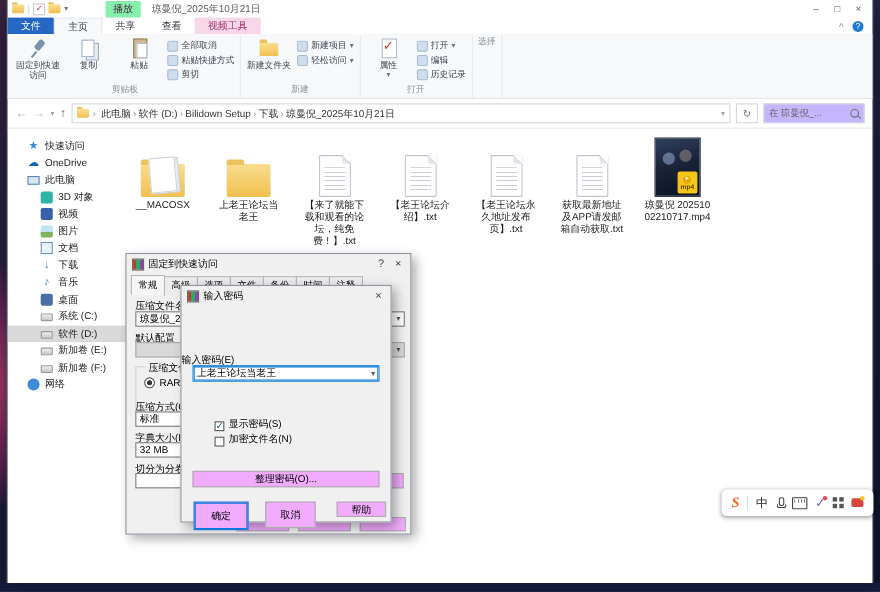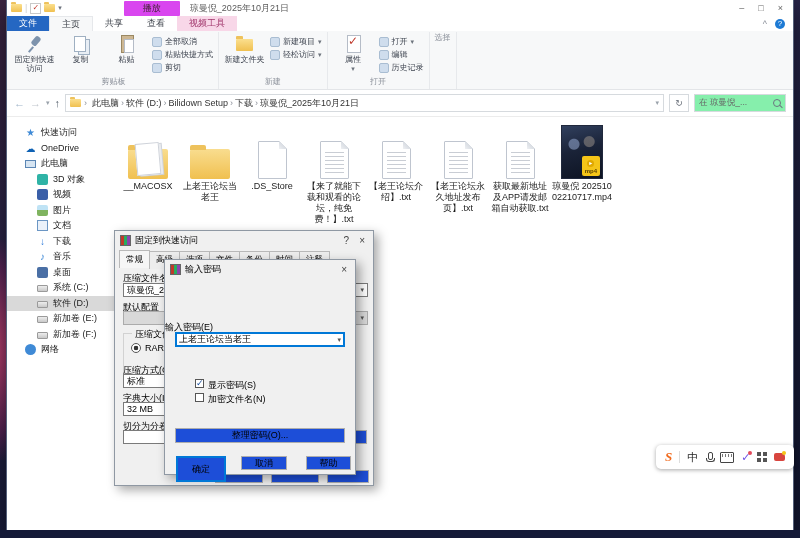--- a/index.html
+++ b/index.html
@@ -12,21 +12,21 @@
 
   
   .win{position:absolute;left:7px;top:0;width:786px;height:530px;background:#fff;
     box-shadow:0 0 0 1px #55607a,0 10px 24px rgba(0,0,0,.55);display:flex;flex-direction:column;}
   .titlebar{height:16px;display:flex;align-items:center;padding:0 4px;font-size:9px;color:#444;flex:none;}
   .qat{display:flex;align-items:center;gap:3px;}
   .mfold{width:11px;height:8px;background:linear-gradient(#fbdf8e,#f0c050);border-radius:1px;position:relative;display:inline-block;}
   .mfold::before{content:"";position:absolute;top:-2px;left:0;width:5px;height:2px;background:#eec25c;border-radius:1px 1px 0 0;}
   .qat-check{width:9px;height:9px;background:#fff;border:1px solid #c9c9c9;color:#c0392b;font-size:8px;line-height:8px;text-align:center;}
   .qsep{color:#d0d0d0;}
-  .chip{margin-left:62px;background:#d946ef;color:#46263a;padding:1px 19px;border-radius:1px;font-size:9px;}
+  .chip{margin-left:34px;background:#86efac;color:#46263a;padding:1px 7px;border-radius:1px;font-size:9px;}
   .wtitle{margin-left:10px;color:#5a5a5a;flex:1;white-space:nowrap;overflow:hidden;}
   .wctrls{display:flex;gap:14px;color:#666;font-size:9px;padding-right:6px;}
   .wctrls span{cursor:default;}
 
   .tabrow{height:15px;display:flex;align-items:stretch;font-size:9px;color:#3a3f47;flex:none;}
   .tab{padding:1px 12px;display:flex;align-items:center;}
   .tab.file{background:#2567c2;color:#fff;}
   .tab.active{background:#f7f8f9;border:1px solid #e6e8eb;border-bottom:none;}
   .tab.contextual{background:#f8d7e8;color:#a0356b;}
   .tabrow-right{margin-left:auto;display:flex;align-items:center;gap:8px;padding-right:8px;color:#8a8f99;}
@@ -64,21 +64,21 @@
   .addrrow{height:26px;display:flex;align-items:center;gap:5px;padding:0 7px;font-size:9px;color:#555;border-bottom:1px solid #ececec;flex:none;}
   .nav{color:#9fb4c9;font-size:11px;}
   .nav.dim{color:#c0c6cd;}
   .nav.up{color:#55606c;}
   .nav.dd{font-size:7px;color:#9aa2ab;}
   .addrbox{flex:1;height:16px;border:1px solid #d6dade;display:flex;align-items:center;padding:0 4px;gap:3px;background:#fff;}
   .crumb{padding:0 2px;color:#333;white-space:nowrap;}
   .csep{color:#8a8f99;font-size:9px;}
   .addr-right{margin-left:auto;display:flex;align-items:center;gap:4px;color:#8a8f99;}
   .refbox{width:18px;height:16px;border:1px solid #d6dade;display:flex;align-items:center;justify-content:center;color:#6d737d;background:#fff;}
-  .searchbox{width:82px;height:16px;border:1px solid #d6dade;display:flex;align-items:center;padding:0 4px;gap:3px;background:#86efac;color:#666;font-size:8.5px;}
+  .searchbox{width:82px;height:16px;border:1px solid #d6dade;display:flex;align-items:center;padding:0 4px;gap:3px;background:#c4b5fd;color:#666;font-size:8.5px;}
   .mag{width:6px;height:6px;border:1px solid #6b7680;border-radius:50%;position:relative;margin-left:auto;flex:none;}
   .mag::after{content:"";position:absolute;width:4px;height:1px;background:#6b7680;transform:rotate(45deg);right:-3px;bottom:-1px;}
 
   
   .mainarea{flex:1;display:flex;min-height:0;position:relative;}
   .sidebar{width:108px;flex:none;padding-top:8px;font-size:9px;color:#222;overflow:hidden;}
   .srow{height:15.5px;display:flex;align-items:center;padding-left:18px;white-space:nowrap;}
   .srow.lvl1{padding-left:30px;}
   .srow.sel{background:#d9d9d9;}
   .si{width:11px;height:11px;margin-right:5px;flex:none;display:flex;align-items:center;justify-content:center;font-size:10px;box-sizing:border-box;}
@@ -88,21 +88,21 @@
   .si-music{color:#3f8ad6;}
   .si-pc{background:#d7e5f2;border:1px solid #5b86b4;height:8px;margin-top:1px;}
   .si-3d{background:#2fb3a6;border-radius:2px;}
   .si-video{background:#3a5fa8;border-radius:2px;}
   .si-picture{background:linear-gradient(#bfe3f5 50%,#7fb35f 50%);border-radius:2px;}
   .si-doc{background:#eaf1fa;border:1px solid #6b96c4;}
   .si-desktop{background:#4a6fa5;border-radius:2px;}
   .si-drive{background:linear-gradient(#ededed,#c9c9c9);border:1px solid #9a9a9a;height:7px;margin-top:2px;border-radius:1px;}
   .si-network{background:#3f8ad6;border-radius:50%;}
 
-  .filesarea{flex:1;position:relative;padding:6px 0 0 2px;display:flex;flex-wrap:wrap;align-content:flex-start;}
+  .filesarea{flex:1;position:relative;padding:6px 0 0 2px;display:flex;flex-wrap:wrap;align-content:flex-start;gap:16px;}
   .fitem{width:62px;margin-bottom:6px;text-align:center;font-size:9px;line-height:11px;color:#1b1b1b;word-break:break-all;}
   .ficon{height:56px;display:flex;align-items:flex-end;justify-content:center;margin-bottom:2px;}
   .fold{width:40px;height:30px;position:relative;background:linear-gradient(180deg,#f9dd8f,#f0c050);border-radius:2px;}
   .fold::before{content:"";position:absolute;top:-4px;left:0;width:16px;height:5px;background:#eec25c;border-radius:2px 2px 0 0;}
   .fold.docs::after{content:"";position:absolute;left:8px;top:-6px;width:22px;height:30px;background:#fff;border:1px solid #cfd3da;transform:rotate(-5deg);box-shadow:3px 1px 0 -1px #e9ebee,3px 1px 0 0 #cfd3da;}
   .fpage{width:27px;height:36px;background:#fff;border:1px solid #bfc5cf;position:relative;border-radius:1px;}
   .fpage::before{content:"";position:absolute;top:-1px;right:-1px;width:8px;height:8px;background:linear-gradient(225deg,#fff 48%,#d9dde3 50%,#eef0f3 100%);}
   .fpage.lines::after{content:"";position:absolute;left:4px;right:4px;top:10px;height:21px;background:repeating-linear-gradient(180deg,#c9cdd4 0 1px,transparent 1px 4px);}
   .vthumb{width:40px;height:52px;position:relative;border:1px solid #20283c;background:
     radial-gradient(circle at 30% 35%,rgba(150,170,210,.55) 0 5px,transparent 6px),
@@ -130,23 +130,23 @@
   .lb{position:absolute;white-space:nowrap;}
   .combo{position:absolute;height:14px;background:#fff;border:1px solid #7a7a7a;display:flex;align-items:center;padding:0 3px;box-sizing:border-box;}
   .combo .cval{flex:1;white-space:nowrap;overflow:hidden;}
   .combo .carr{color:#555;font-size:7px;padding-left:3px;}
   .combo.grey{background:#d9d9d9;border-color:#ababab;}
   .combo.focus{border:1px solid #0078d7;box-shadow:0 0 0 1px #0078d7 inset;}
   .grpbox{position:absolute;border:1px solid #d2d2d2;}
   .grpbox .leg{position:absolute;top:-6px;left:8px;background:#f0f0f0;padding:0 3px;}
   .radio{position:absolute;display:flex;align-items:center;gap:4px;}
   .radio::before{content:"";width:8px;height:8px;border:1px solid #555;border-radius:50%;background:radial-gradient(circle,#333 0 2px,#fff 2.6px);}
-  .btn{position:absolute;background:#1d4ed8;border:1px solid #adadad;display:flex;align-items:center;justify-content:center;box-sizing:border-box;font-size:9px;}
+  .btn{position:absolute;background:#f0abfc;border:1px solid #adadad;display:flex;align-items:center;justify-content:center;box-sizing:border-box;font-size:9px;}
   .btn.def{border:1px solid #0078d7;box-shadow:0 0 0 1px #0078d7 inset;}
-  .cbrow{position:absolute;display:flex;align-items:flex-start;gap:4px;padding-left:20px;}
+  .cbrow{position:absolute;display:flex;align-items:flex-end;gap:4px;padding-left:20px;}
   .cb{width:9px;height:9px;border:1px solid #555;background:#fff;box-sizing:border-box;position:relative;flex:none;}
   .cb.on::after{content:"✓";position:absolute;left:0;top:-2px;font-size:9px;color:#1a4f9c;font-weight:bold;}
   .hdr-center{position:absolute;left:0;right:0;text-align:center;}
 
   
   .ime{position:absolute;left:656px;top:445px;height:24px;background:#fff;border-radius:5px;
     box-shadow:0 1px 4px rgba(0,0,0,.35);display:flex;align-items:center;gap:7px;padding:0 9px;z-index:40;}
   .ime .slogo{color:#f06a1d;font-weight:bold;font-style:italic;font-size:13px;font-family:"Liberation Serif",serif;}
   .ime .isep{width:1px;height:12px;background:#ddd;}
   .ime .izh{font-size:11px;color:#222;}
@@ -386,26 +386,20 @@
             <div class="flabel">__MACOSX</div>
           </div>
           <div class="fitem">
             <div class="ficon">
               <div class="fold"></div>
             </div>
             <div class="flabel">上老王论坛当老王</div>
           </div>
           <div class="fitem">
             <div class="ficon">
-              <div class="fpage"></div>
-            </div>
-            <div class="flabel">.DS_Store</div>
-          </div>
-          <div class="fitem">
-            <div class="ficon">
               <div class="fpage lines"></div>
             </div>
             <div class="flabel">【来了就能下载和观看的论坛，纯免费！】.txt</div>
           </div>
           <div class="fitem">
             <div class="ficon">
               <div class="fpage lines"></div>
             </div>
             <div class="flabel">【老王论坛介绍】.txt</div>
           </div>
@@ -501,21 +495,21 @@
         <div class="cbrow" style="left:10px;top:133px">
           <span class="cb"></span>
           <span>加密文件名(N)</span>
         </div>
         <div class="btn" style="left:10px;top:168px;width:170px;height:15px">
           <span>整理密码(O)...</span>
         </div>
         <div class="btn def" style="left:11px;top:196px;width:50px;height:26px">
           <span>确定</span>
         </div>
-        <div class="btn" style="left:76px;top:196px;width:46px;height:14px">
+        <div class="btn" style="left:76px;top:196px;width:46px;height:24px">
           <span>取消</span>
         </div>
         <div class="btn" style="left:141px;top:196px;width:45px;height:14px">
           <span>帮助</span>
         </div>
       </div>
     </div>
 
   </div>
 

